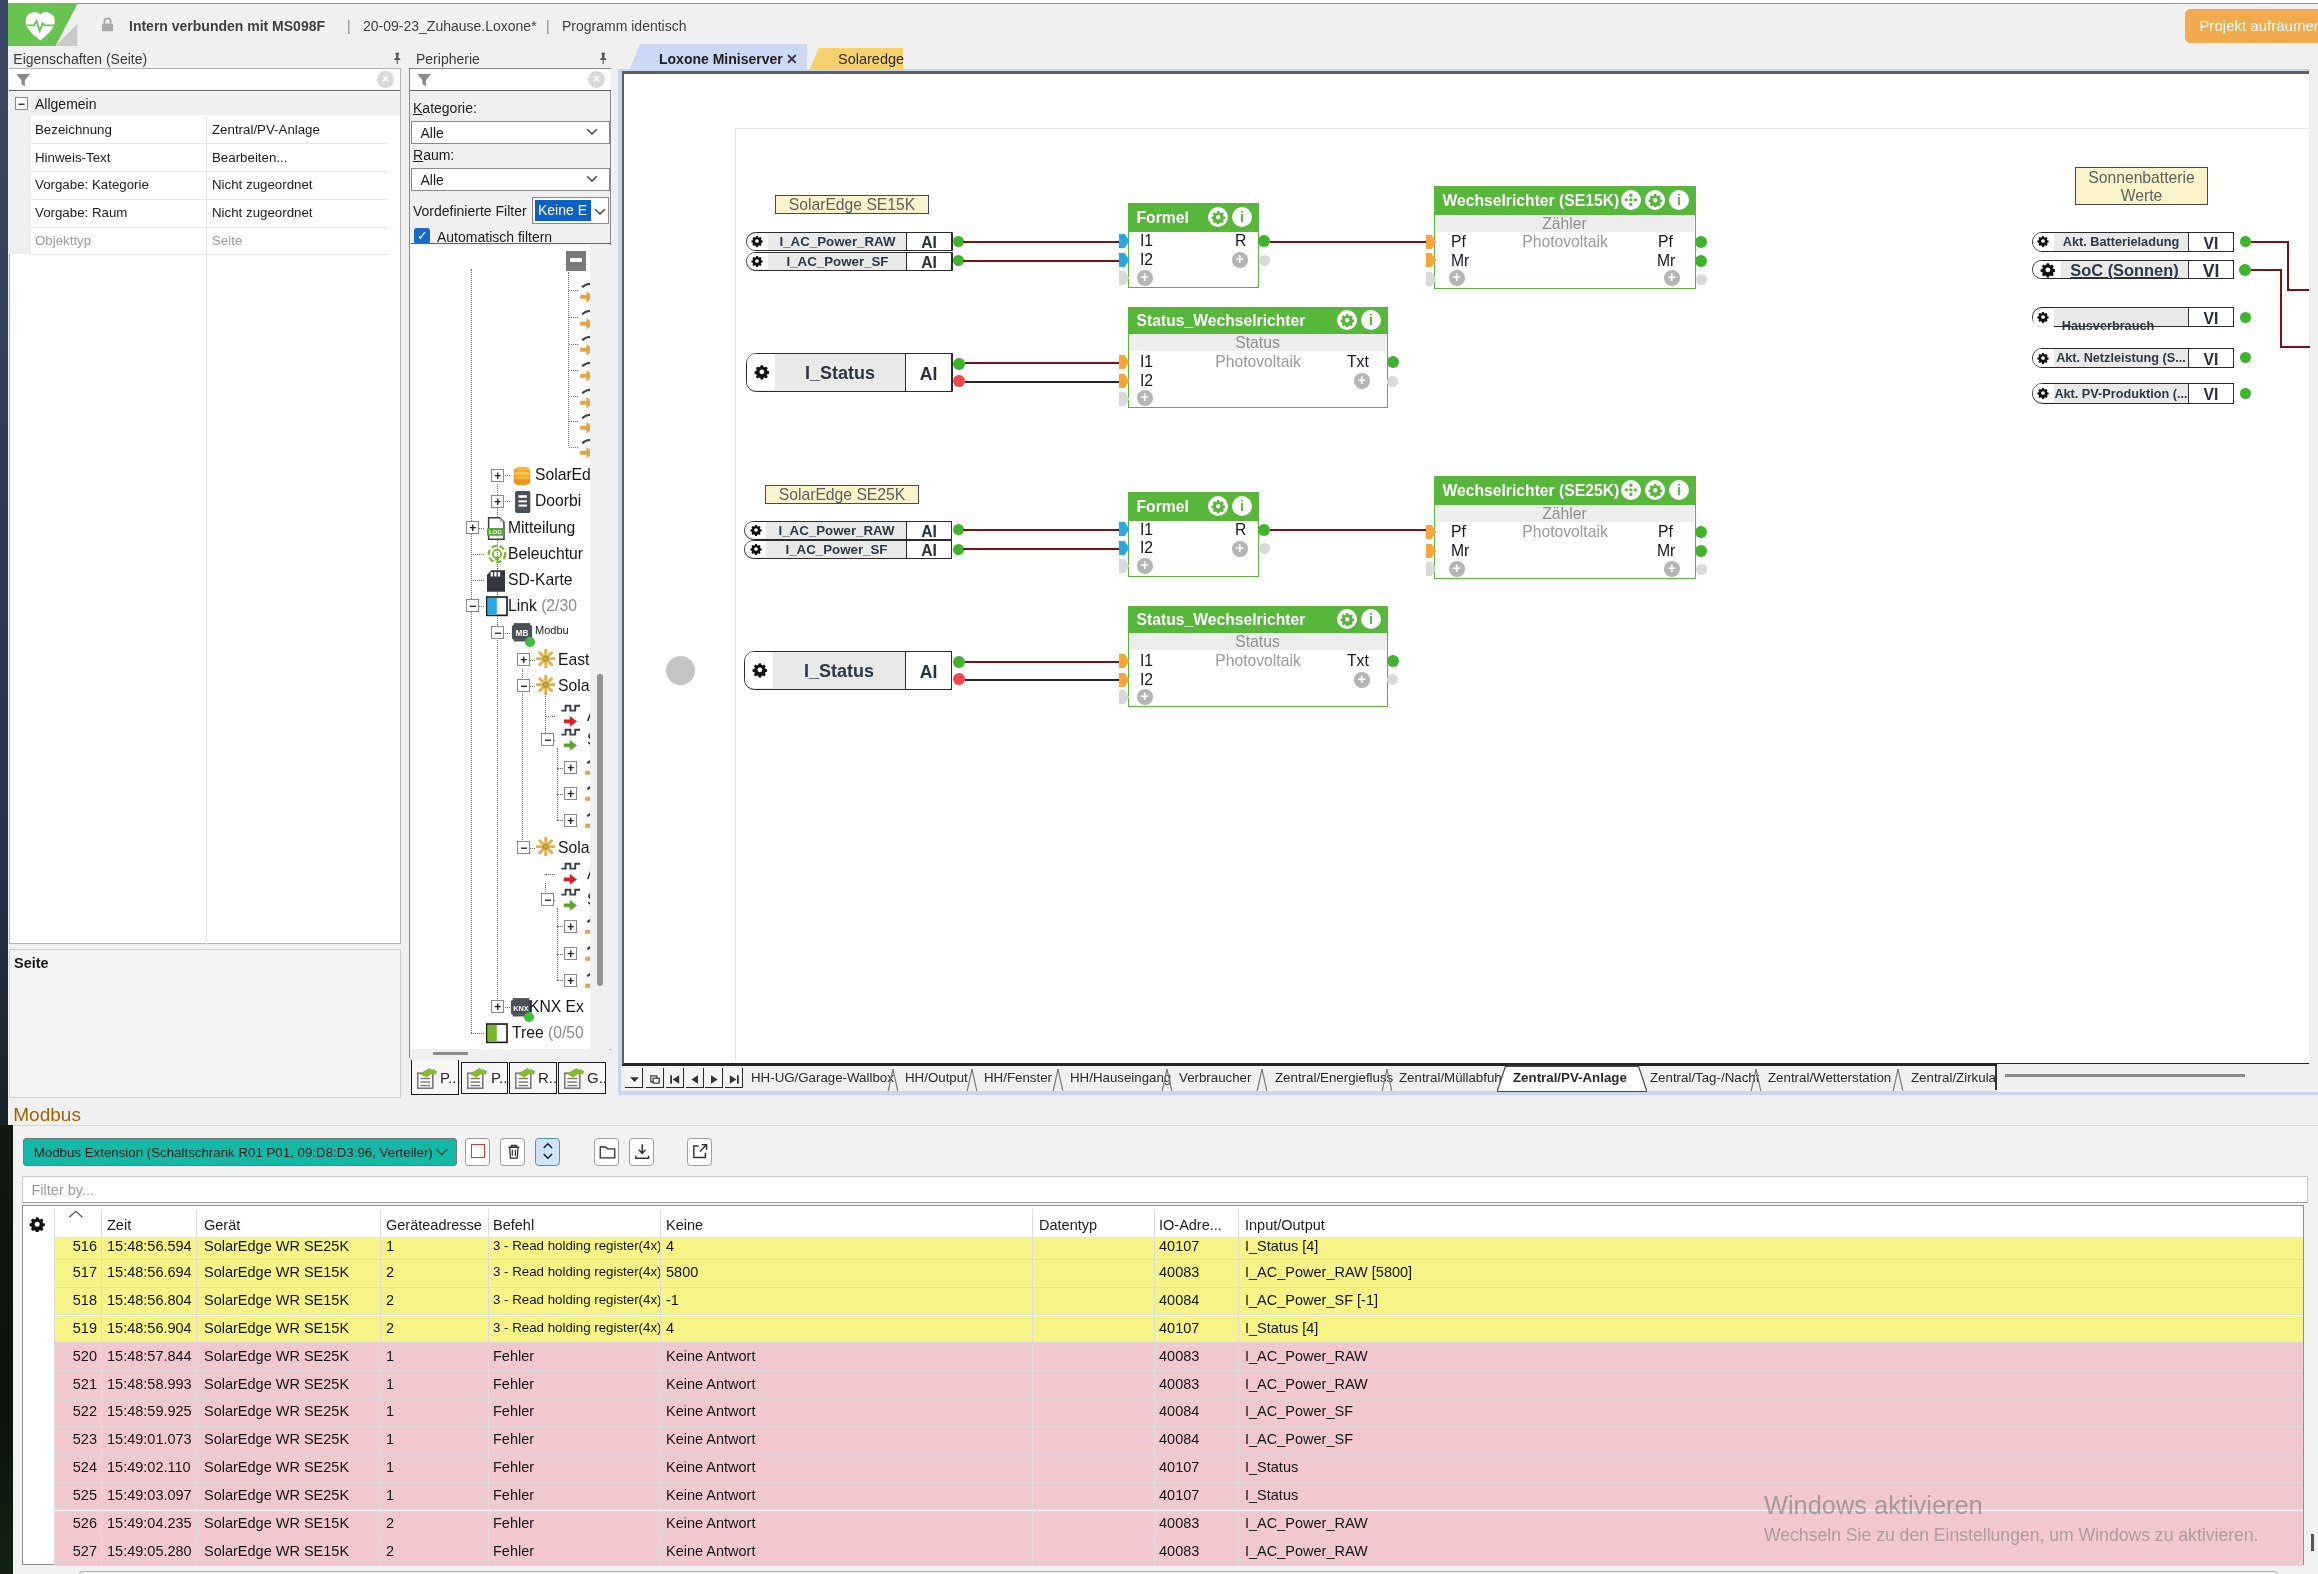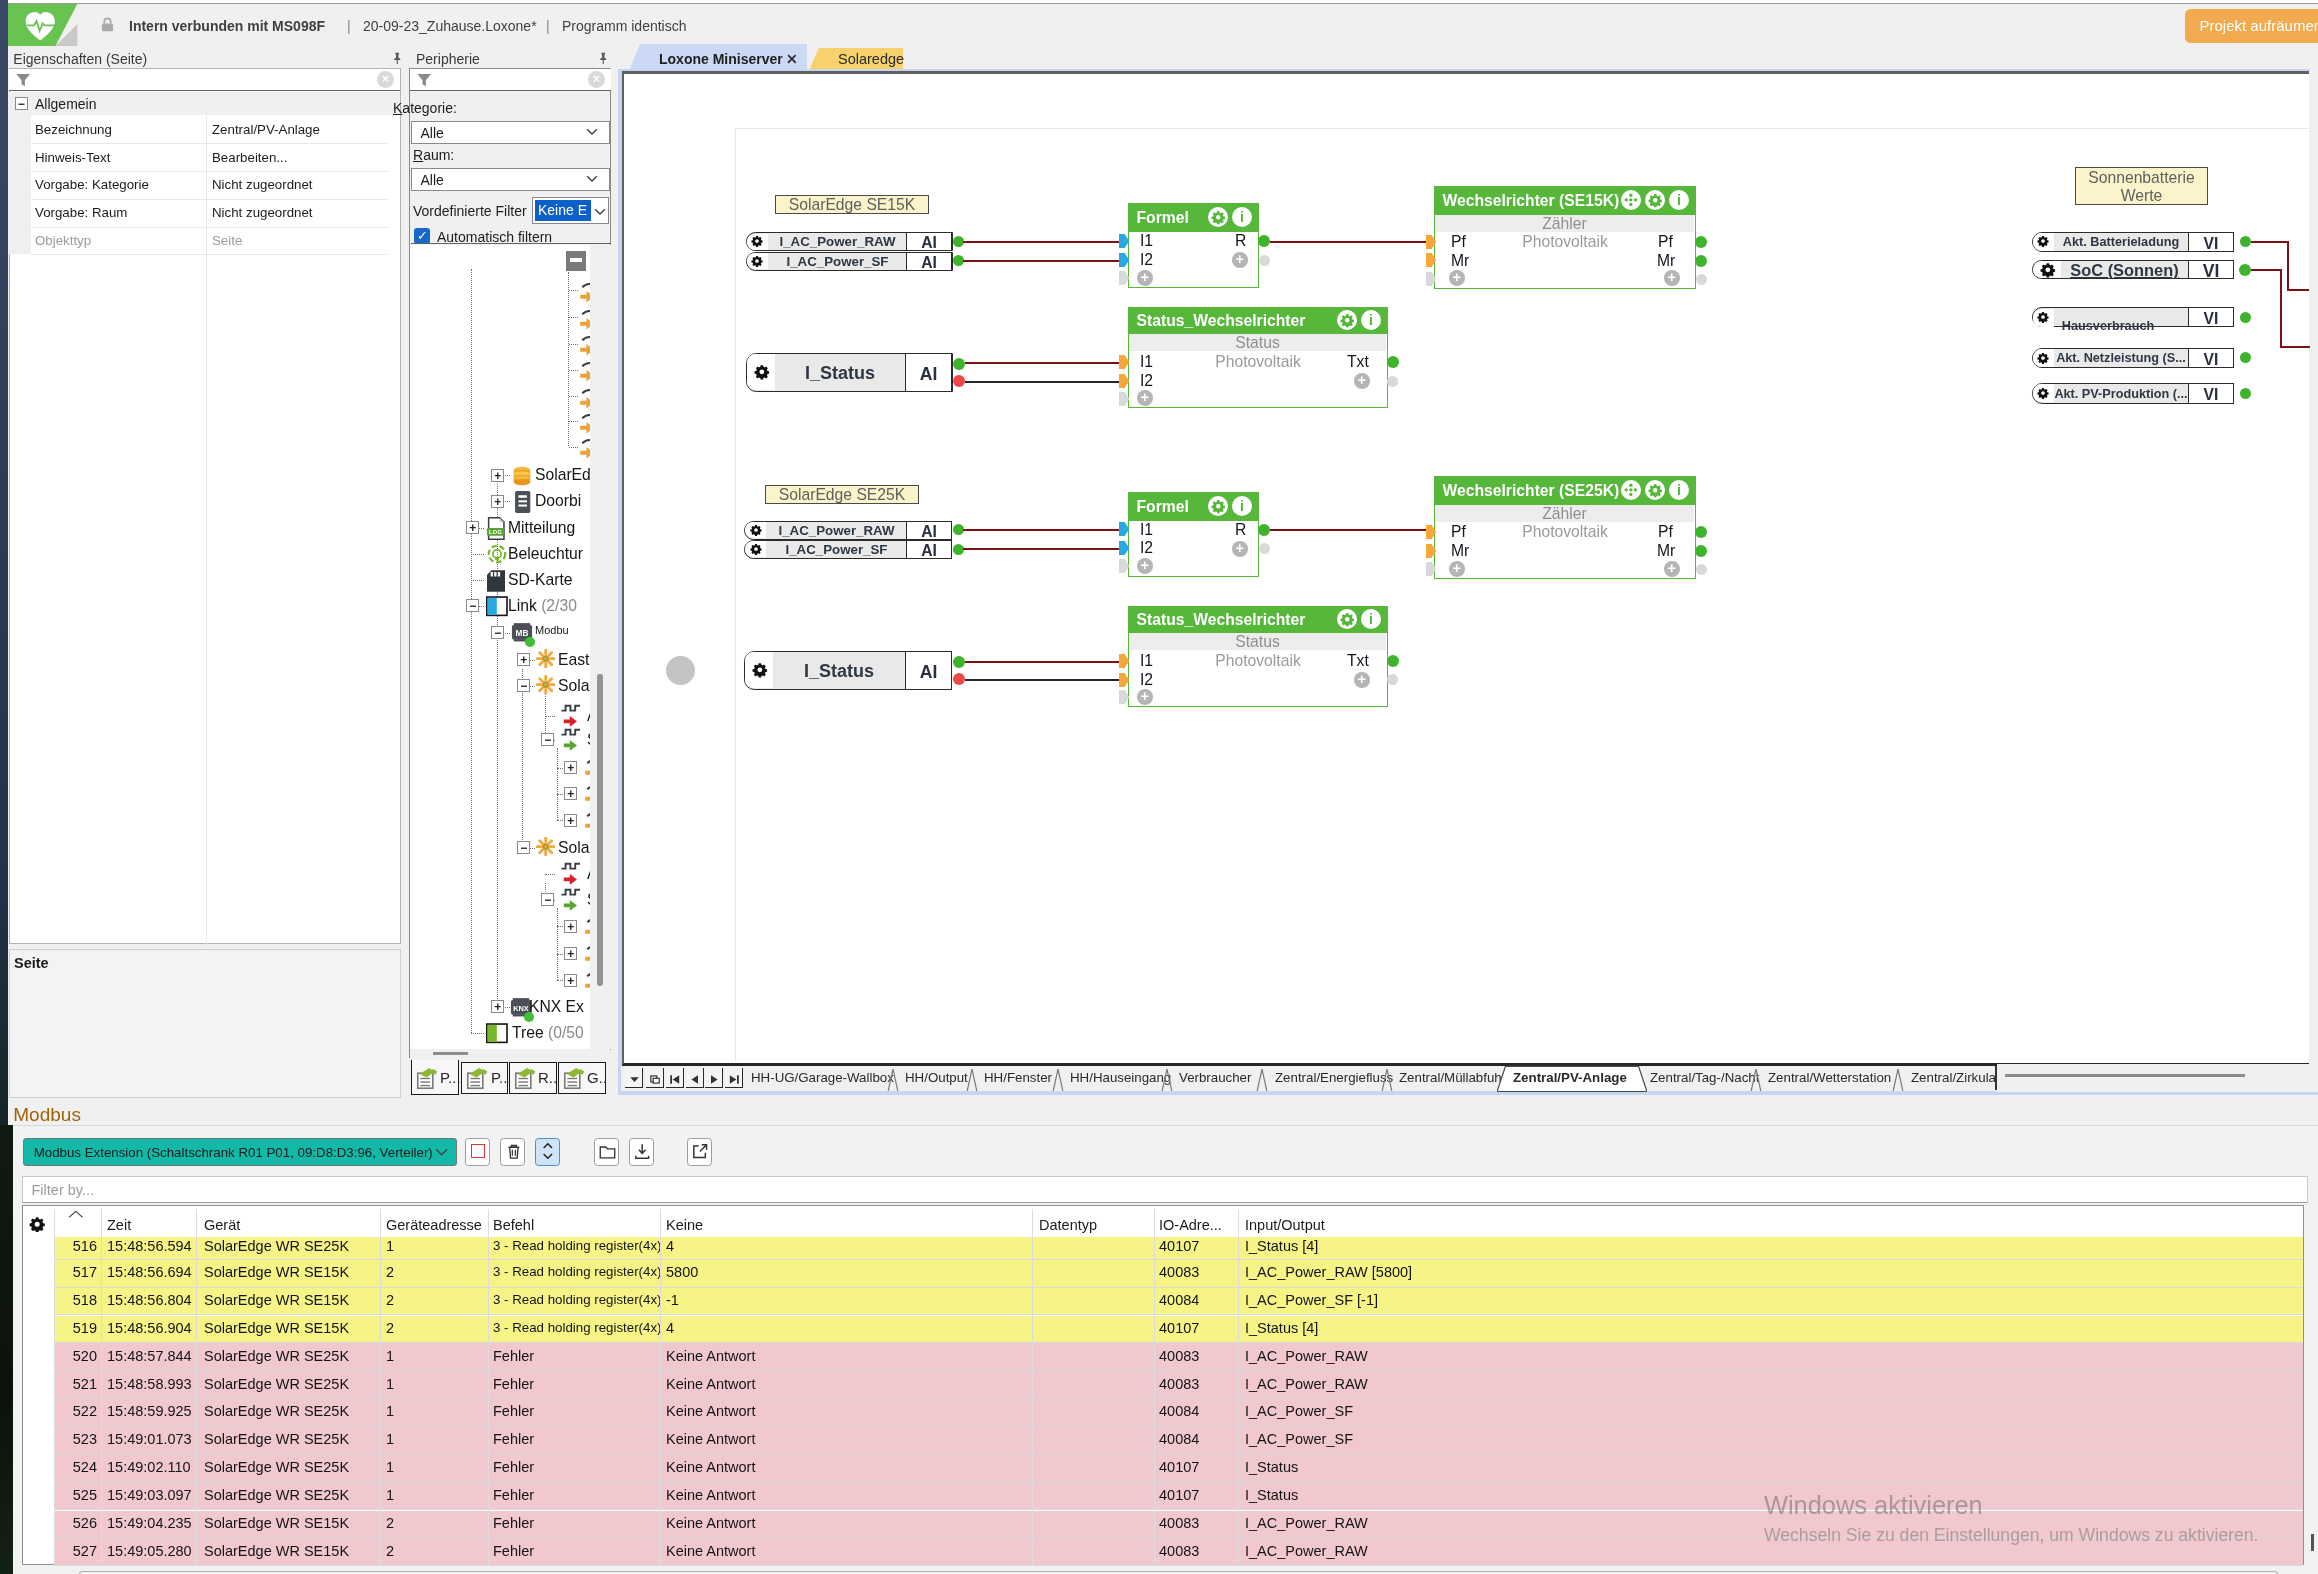--- a/index.html
+++ b/index.html
@@ -136,21 +136,21 @@
 
 <div class="abs" style="left:8.5px;top:949px;width:392px;height:149px;background:#f3f3f3;border:0.6px solid #cfcfcf"></div>
 <div class="abs" style="left:14px;top:955px;font-weight:bold;font-size:14.5px;color:#1a1a1a">Seite</div>
 
 <div class="abs" style="left:409px;top:68px;width:202px;height:990px;background:#f0f0f0;border:0.6px solid #8a8a8a"></div>
 <div class="abs filtbox" style="left:410px;top:69px;width:201px;height:22.4px"></div>
 <svg class="abs" style="left:416px;top:72px" width="16.4" height="16.4" viewBox="0 0 27 27">
     <use href="#funnel"></use>
   </svg>
 <div class="abs xcirc" style="left:588px;top:71px">×</div>
-<div class="abs" style="left:393px;top:100px;font-size:14px"><span style="text-decoration:underline">K</span>ategorie:</div>
+<div class="abs" style="left:413px;top:100px;font-size:14px"><span style="text-decoration:underline">K</span>ategorie:</div>
 <div class="abs combo" style="left:411px;top:121px;width:199px;height:23px;line-height:22px;padding-left:8.5px">Alle</div>
 <svg class="abs" style="left:586px;top:128px" width="12" height="7.3" viewBox="0 0 20 12">
     <polyline points="2,2 10,10 18,2" fill="none" stroke="#444" stroke-width="2.4"></polyline>
   </svg>
 <div class="abs" style="left:413px;top:147px;font-size:14px"><span style="text-decoration:underline">R</span>aum:</div>
 <div class="abs combo" style="left:411px;top:168px;width:199px;height:23px;line-height:22px;padding-left:8.5px">Alle</div>
 <svg class="abs" style="left:586px;top:175px" width="12" height="7.3" viewBox="0 0 20 12">
     <polyline points="2,2 10,10 18,2" fill="none" stroke="#444" stroke-width="2.4"></polyline>
   </svg>
 <div class="abs" style="left:413px;top:203px;font-size:14px">Vordefinierte Filter</div>

